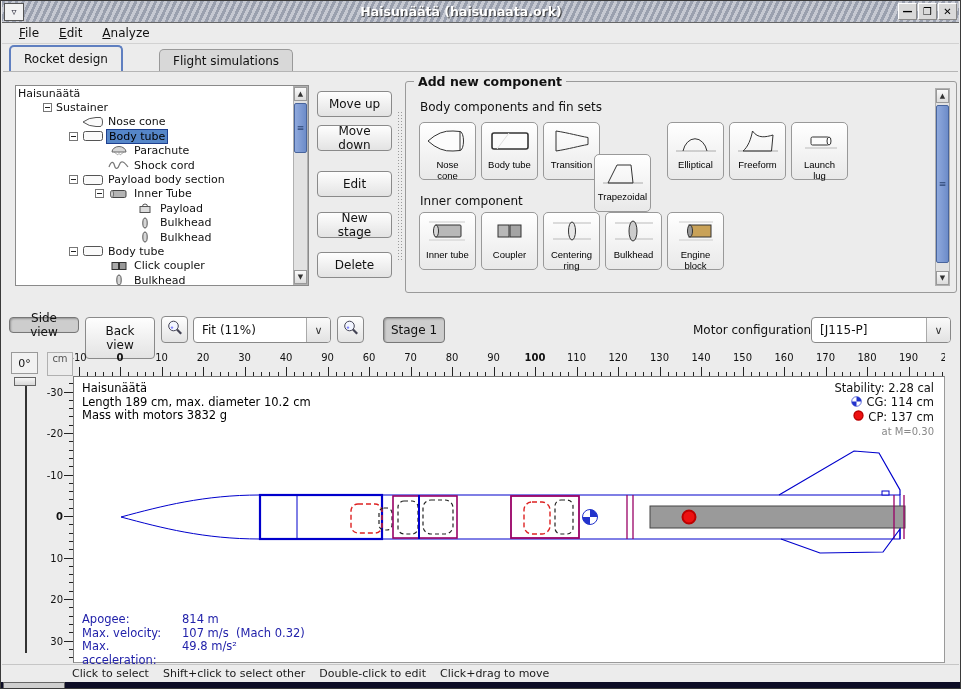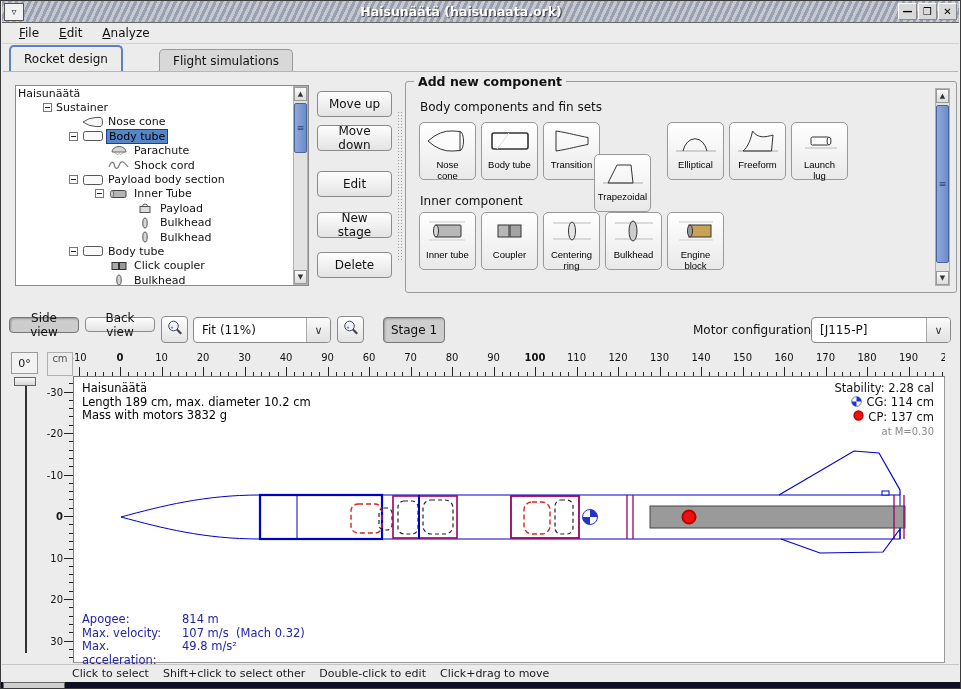--- a/index.html
+++ b/index.html
@@ -393,21 +393,21 @@
         </button>
       </div>
     <div class="sb" id="groupSb" style="right:6px;top:6px;height:198px;">
         <div class="sb-arrow" style="top: 0px;">▲</div>
         <div class="sb-arrow" style="bottom: 0px;">▼</div>
         <div class="sb-thumb" style="top: 16px; height: 158px;">≡</div>
       </div>
   </div>
 
   <button class="btn pressed" style="left:8px;top:316px;width:70px;height:16px;">Side view</button>
-  <button class="btn" style="left:84px;top:316px;width:70px;height:15px;">Back view</button>
+  <button class="btn" style="left:84px;top:316px;width:70px;height:42px;">Back view</button>
   <button class="btn" style="left:160px;top:315px;width:27px;height:27px;">
       <span><svg width="18" height="18" viewBox="0 0 18 18">
           <circle cx="7.5" cy="7" r="4.8" fill="#f2f5ff" stroke="#445"></circle>
           <line x1="11" y1="10.5" x2="15.2" y2="14.8" stroke="#445" stroke-width="2.2"></line>
           <circle cx="6" cy="8.6" r="1.2" fill="#55f" opacity=".7"></circle>
         </svg></span>
     </button>
   <div class="combo" style="left:192px;top:316px;width:138px;">
     <div class="val">Fit (11%)</div>
     <div class="chev">∨</div>

